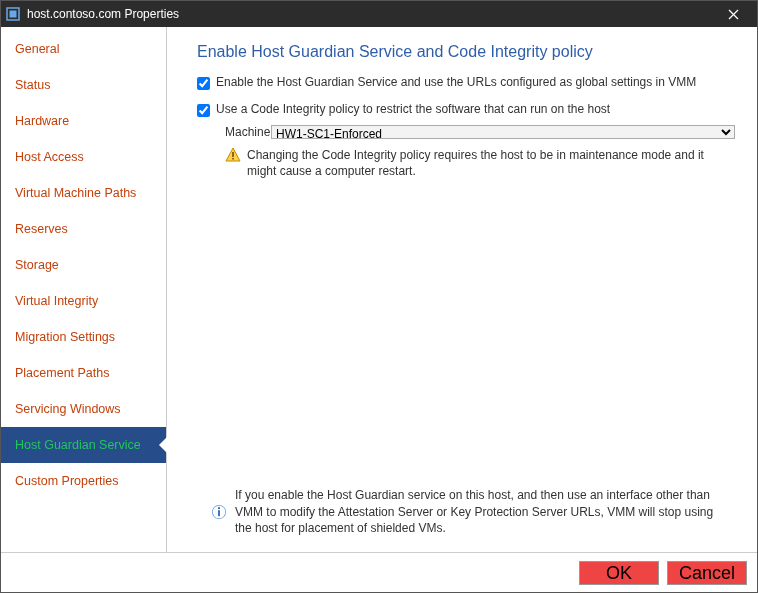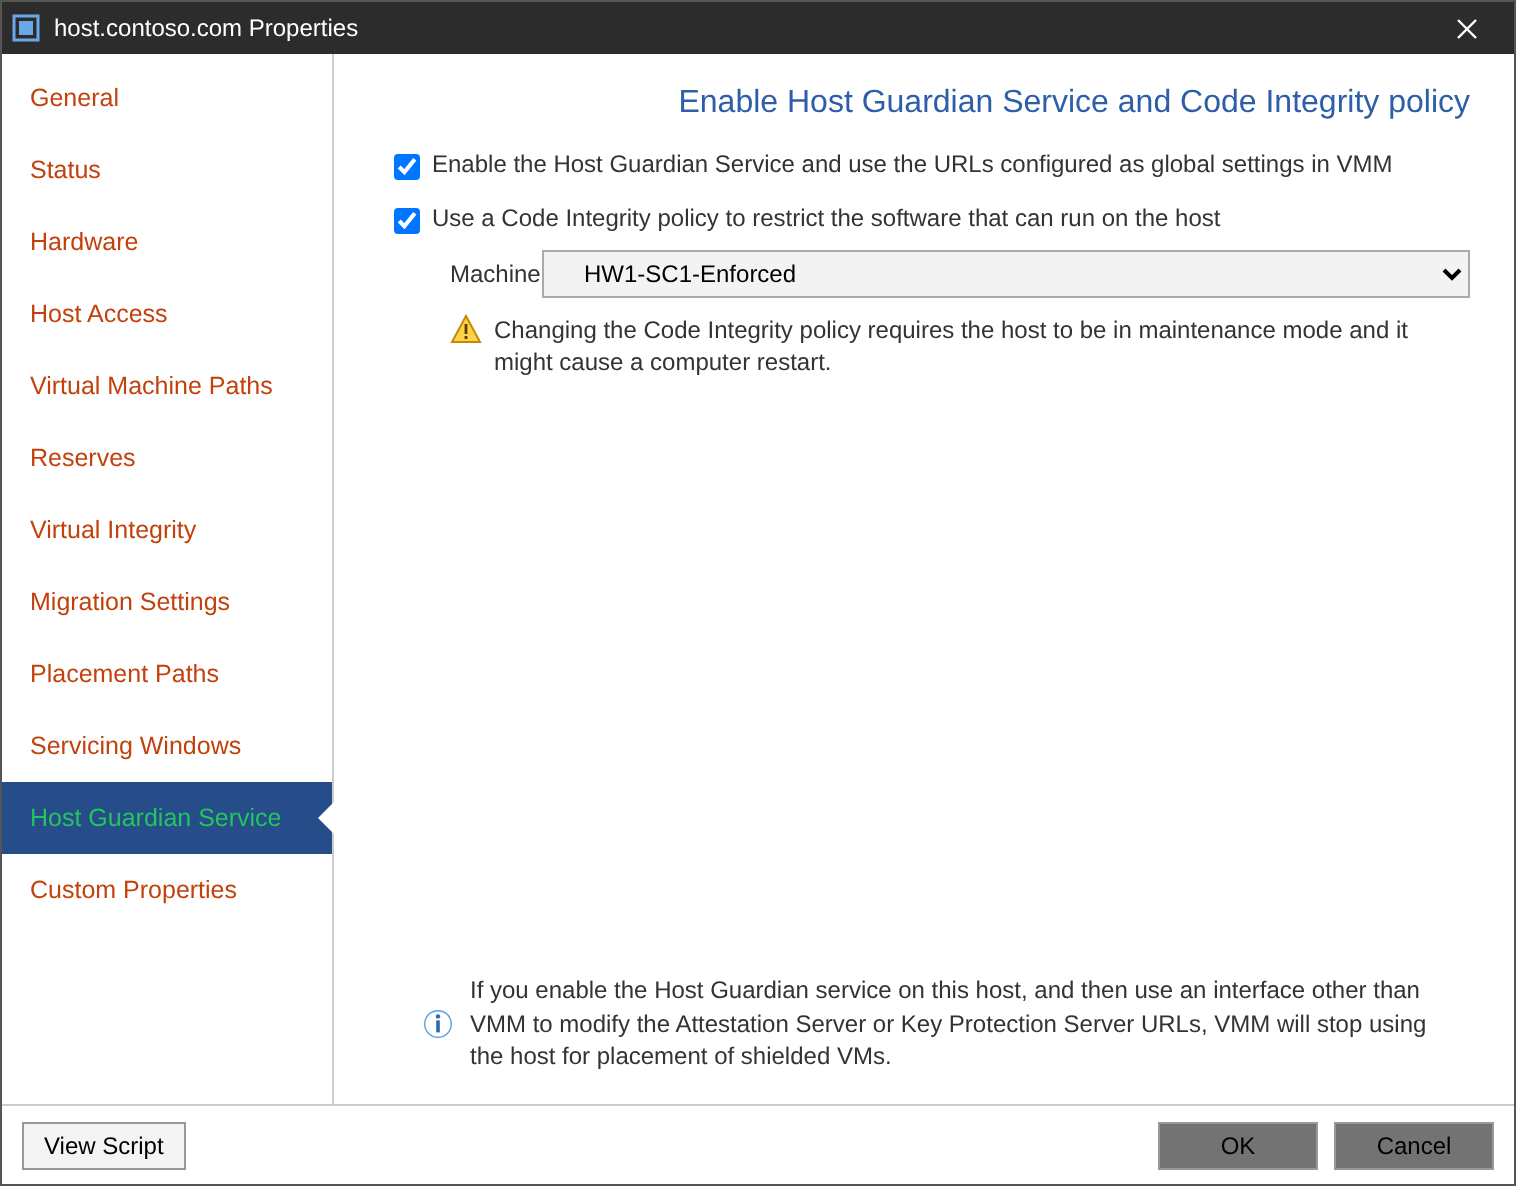--- a/index.html
+++ b/index.html
@@ -11,35 +11,35 @@
   .titlebar .close { width:40px; height:26px; display:flex; align-items:center; justify-content:center; color:#fff; }
   .body-split { flex:1; display:flex; overflow:hidden; }
   .sidebar { width:166px; border-right:1px solid #ccc; background:#fff; padding-top:4px; }
   .side-item { padding:11px 14px; font-size:12.5px; color:#c2410c; cursor:pointer; position:relative; }
   .side-item.selected { background:#264c89; color:#22c55e; }
   .side-item.selected::after {
     content:""; position:absolute; right:-1px; top:50%; transform:translateY(-50%);
     width:0; height:0; border-top:8px solid transparent; border-bottom:8px solid transparent; border-right:8px solid #fff;
   }
   .content { flex:1; padding:14px 22px 6px 30px; display:flex; flex-direction:column; }
-  .heading { color:#2f5ea8; font-size:16px; font-weight:400; margin:2px 0 14px 0;text-align:right; }
+  .heading { color:#2f5ea8; font-size:16px; font-weight:400; margin:2px 0 14px 0; }
   .check-row { display:flex; align-items:flex-start; margin-bottom:12px; }
   .check-row input[type=checkbox] { margin:2px 6px 0 0; }
   .policy-row { display:flex; align-items:center; margin:0 0 8px 28px; }
   .policy-row .lbl { width:46px; }
-  .policy-row select { flex:1; height:24px; border:1px solid #aaa; background:#f3f3f3; font-size:12px; padding-left:16px; }
+  .policy-row select { flex:1; height:14px; border:1px solid #aaa; background:#f3f3f3; font-size:12px; padding-left:0; }
   .warn-row { display:flex; align-items:flex-start; margin:0 0 0 28px; line-height:1.35; }
   .warn-icon { width:16px; height:16px; margin-right:6px; flex-shrink:0; }
   .spacer { flex:1; }
   .info-row { display:flex; align-items:center; margin:0 0 10px 0; padding-right:4px; line-height:1.35; }
   .info-icon { width:16px; height:16px; margin:1px 8px 0 14px; flex-shrink:0; }
   .footer { height:40px; border-top:1px solid #ccc; display:flex; align-items:center; padding:0 10px; background:#fff; }
   .footer .view-script { height:24px; padding:0 10px; border:1px solid #999; background:#f4f4f4; font-size:12px; }
   .footer .right { margin-left:auto; display:flex; gap:8px; }
-  .footer .btn { width:80px; height:24px; border:1px solid #999; background:#737373; font-size:12px; }
+  .footer .btn { width:80px; height:24px; border:1px solid #999; background:#ef4444; font-size:18px; }
   svg { display:block; }
 </style>
 </head>
 <body>
 
 <div class="window">
   <div class="titlebar">
     <span class="app-icon">
       <svg width="14" height="14">
           <rect x="1" y="1" width="12" height="12" fill="none" stroke="#6aa7e8" stroke-width="1.5"></rect>
@@ -56,20 +56,21 @@
   </div>
 
   <div class="body-split">
     <div class="sidebar">
       <div class="side-item">General</div>
       <div class="side-item">Status</div>
       <div class="side-item">Hardware</div>
       <div class="side-item">Host Access</div>
       <div class="side-item">Virtual Machine Paths</div>
       <div class="side-item">Reserves</div>
+      <div class="side-item">Storage</div>
       <div class="side-item">Virtual Integrity</div>
       <div class="side-item">Migration Settings</div>
       <div class="side-item">Placement Paths</div>
       <div class="side-item">Servicing Windows</div>
       <div class="side-item selected">Host Guardian Service</div>
       <div class="side-item">Custom Properties</div>
     </div>
 
     <div class="content">
       <div class="heading">Enable Host Guardian Service and Code Integrity policy</div>
@@ -112,19 +113,18 @@
               <circle cx="8" cy="4.2" r="1.1" fill="#2b6cb0"></circle>
               <rect x="7.1" y="6.2" width="1.8" height="6" fill="#2b6cb0"></rect>
             </svg>
         </span>
         <span>If you enable the Host Guardian service on this host, and then use an interface other than VMM to modify the Attestation Server or Key Protection Server URLs, VMM will stop using the host for placement of shielded VMs.</span>
       </div>
     </div>
   </div>
 
   <div class="footer">
-    <button class="view-script">View Script</button>
     <div class="right">
       <button class="btn">OK</button>
       <button class="btn">Cancel</button>
     </div>
   </div>
 </div>
 
 </body></html>

